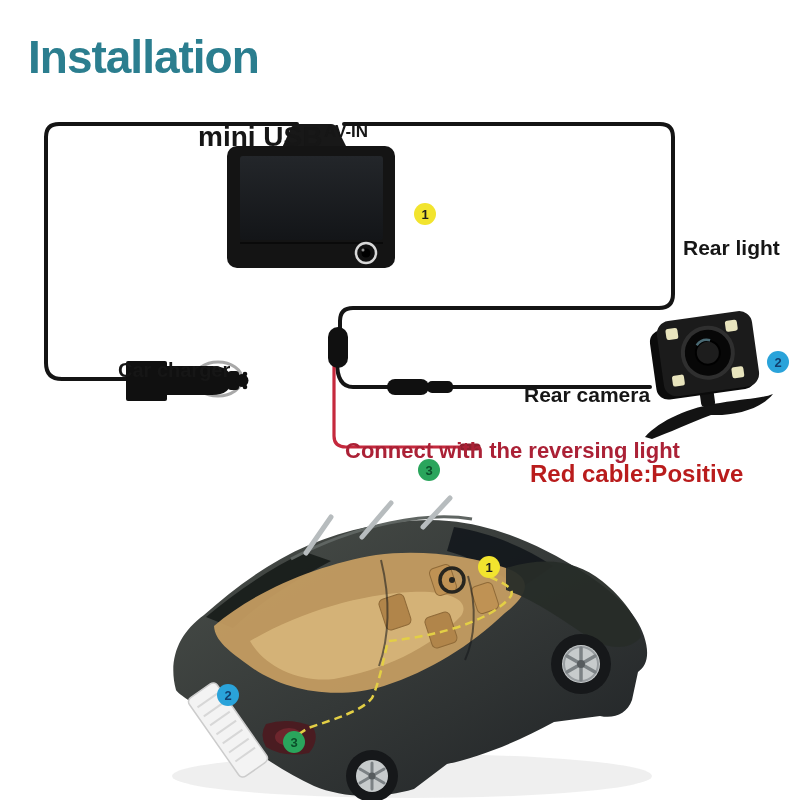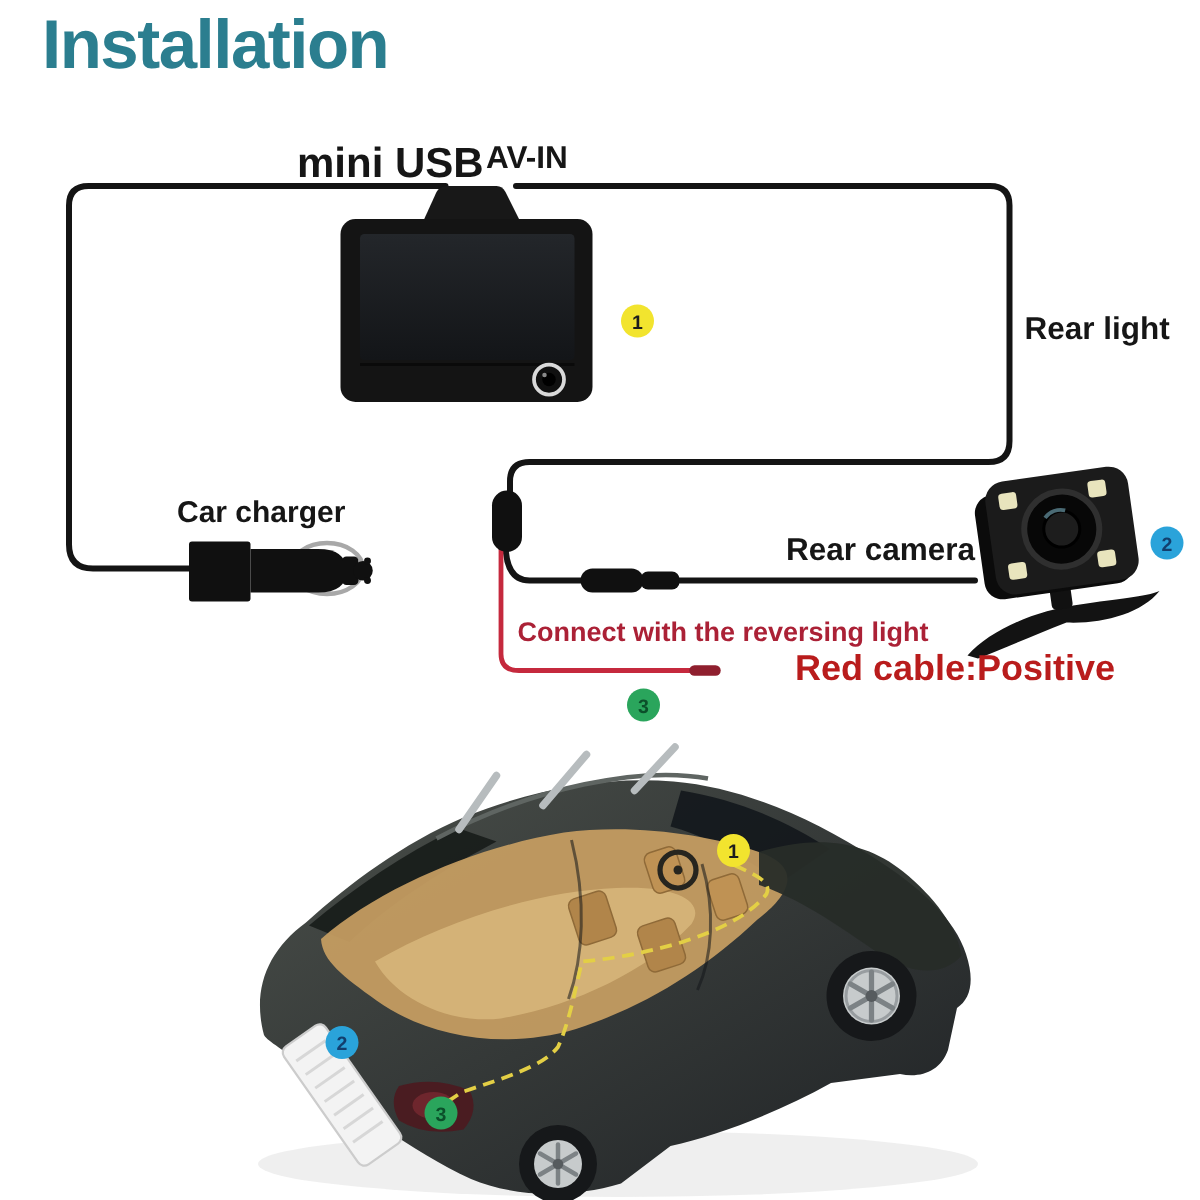--- a/index.html
+++ b/index.html
@@ -1,28 +1,28 @@
 <!DOCTYPE html>
 <html><head>
 <meta charset="utf-8">
 <style>
   html,body{margin:0;padding:0;background:#ffffff;}
   .stage{
     position:relative;width:800px;height:800px;background:#ffffff;overflow:hidden;
     font-family:"Liberation Sans",sans-serif;
   }
   .stage svg{position:absolute;left:0;top:0;}
-  .label{position:absolute;font-weight:bold;color:#161616;white-space:nowrap;line-height:1;}
+  .label{position:absolute;font-weight:bold;color:#161616;white-space:nowrap;line-height:1;margin-top:28px;}
   .title{left:28px;top:6px;font-size:46px;letter-spacing:-1px;color:#2b7e8f;}
   .lbl-mini-usb{left:198px;top:95px;font-size:28px;}
-  .lbl-av-in{left:324px;top:95px;font-size:21px;}
+  .lbl-av-in{left:324px;top:95px;font-size:17px;}
   .lbl-rear-cable{left:683px;top:209px;font-size:21px;}
   .lbl-car-charger{left:118px;top:332px;font-size:20px;}
   .lbl-rear-camera{left:524px;top:356px;font-size:21px;text-align:center;}
-  .lbl-reversing{left:345px;top:412px;font-size:18px;color:#ab2136;}
+  .lbl-reversing{left:345px;top:412px;font-size:22px;color:#ab2136;}
   .lbl-red-positive{left:530px;top:434px;font-size:24px;color:#b91c1c;}
   .badge{
     position:absolute;width:22px;height:22px;border-radius:50%;
     display:flex;align-items:center;justify-content:center;
     font-size:13px;font-weight:bold;line-height:1;
   }
   .badge.yellow{background:#f2e42e;color:#1d1d1d;}
   .badge.blue{background:#2aa3da;color:#123f6e;}
   .badge.green{background:#2aa55c;color:#0b4f2a;}
   .bd1{left:414px;top:203px;}

